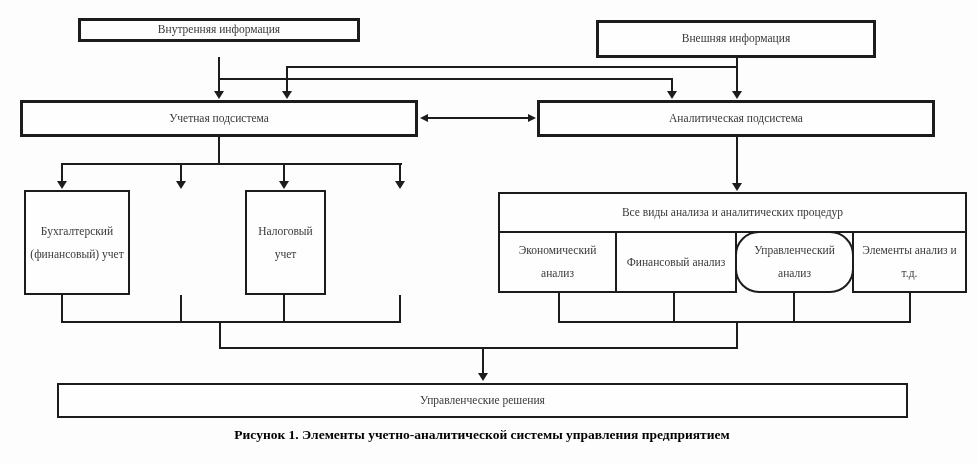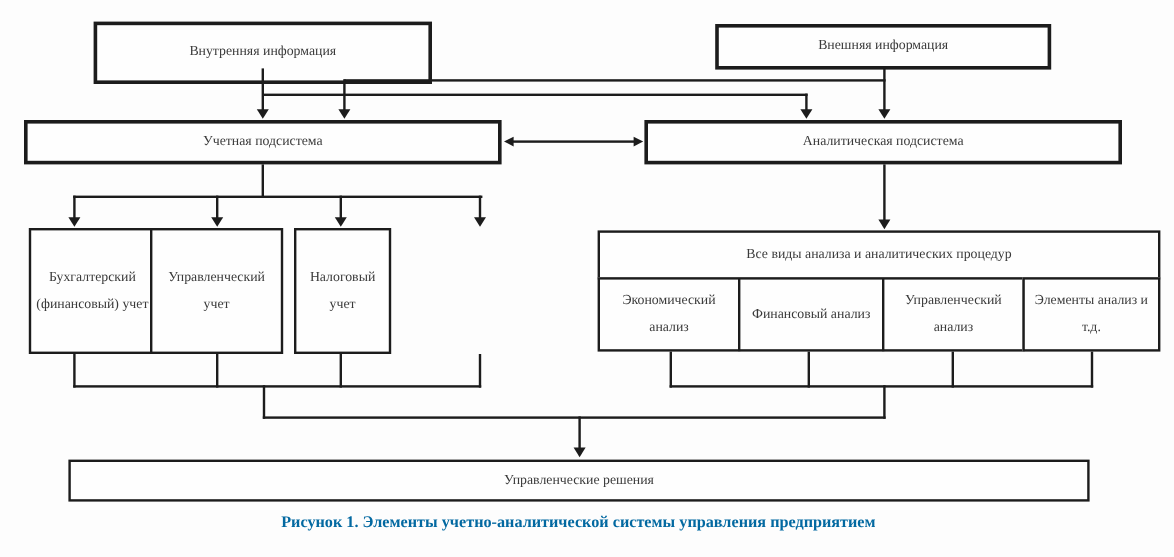--- a/index.html
+++ b/index.html
@@ -51,29 +51,29 @@
     border-top: 4px solid transparent;
     border-bottom: 4px solid transparent;
     border-left: 8px solid #1c1c1c;
   }
   .caption {
     position: absolute;
     left: 0; top: 427px; width: 964px;
     text-align: center;
     font-weight: bold;
     font-size: 13.5px;
-    color: #0369a1;
+    color: #000000;
   }
 </style>
 </head>
 <body>
 
 <div id="canvas">
 
-  <div class="box thick single" style="left:78px; top:18px; width:282px; height:52px;">Внутренняя информация</div>
+  <div class="box thick single" style="left:78px; top:18px; width:282px; height:24px;">Внутренняя информация</div>
 
   <div class="box thick single" style="left:596px; top:20px; width:280px; height:38px;">Внешняя информация</div>
 
   <div class="vline" style="left:218px; top:57px; height:35px;"></div>
   <div class="arr-down" style="left:214px; top:91px;"></div>
 
   <div class="hline" style="left:287px; top:66px; width:451px;"></div>
   <div class="vline" style="left:286px; top:66px; height:26px;"></div>
   <div class="arr-down" style="left:282px; top:91px;"></div>
 
@@ -98,35 +98,34 @@
   <div class="arr-down" style="left:57px; top:181px;"></div>
   <div class="vline" style="left:180px; top:163px; height:19px;"></div>
   <div class="arr-down" style="left:176px; top:181px;"></div>
   <div class="vline" style="left:283px; top:163px; height:19px;"></div>
   <div class="arr-down" style="left:279px; top:181px;"></div>
   <div class="vline" style="left:399px; top:163px; height:19px;"></div>
   <div class="arr-down" style="left:395px; top:181px;"></div>
 
   <div class="box" style="left:24px; top:190px; width:106px; height:105px;">Бухгалтерский (финансовый) учет</div>
 
-  <div class="box" style="left:125px; top:190px; width:111px; height:105px;">Управленческий учет</div>
 
   <div class="box" style="left:245px; top:190px; width:81px; height:105px;">Налоговый учет</div>
 
 
   <div class="vline" style="left:736px; top:137px; height:47px;"></div>
   <div class="arr-down" style="left:732px; top:183px;"></div>
 
   <div class="box single" style="left:498px; top:192px; width:469px; height:41px;">Все виды анализа и аналитических процедур</div>
 
   <div class="box" style="left:498px; top:231px; width:119px; height:62px;">Экономический анализ</div>
 
   <div class="box" style="left:615px; top:231px; width:122px; height:62px;">Финансовый анализ</div>
 
-  <div class="box" style="left:735px; top:231px; width:119px; height:62px;">Управленческий анализ</div>
+  <div class="box" style="left:735px; top:231px; width:119px; height:62px;border-radius:24px;">Управленческий анализ</div>
 
   <div class="box" style="left:852px; top:231px; width:115px; height:62px;">Элементы анализ и т.д.</div>
 
   <div class="vline" style="left:61px; top:295px; height:28px;"></div>
   <div class="vline" style="left:180px; top:295px; height:28px;"></div>
   <div class="vline" style="left:283px; top:295px; height:28px;"></div>
   <div class="vline" style="left:399px; top:295px; height:28px;"></div>
   <div class="hline" style="left:61px; top:321px; width:340px;"></div>
   <div class="vline" style="left:219px; top:321px; height:28px;"></div>
 

